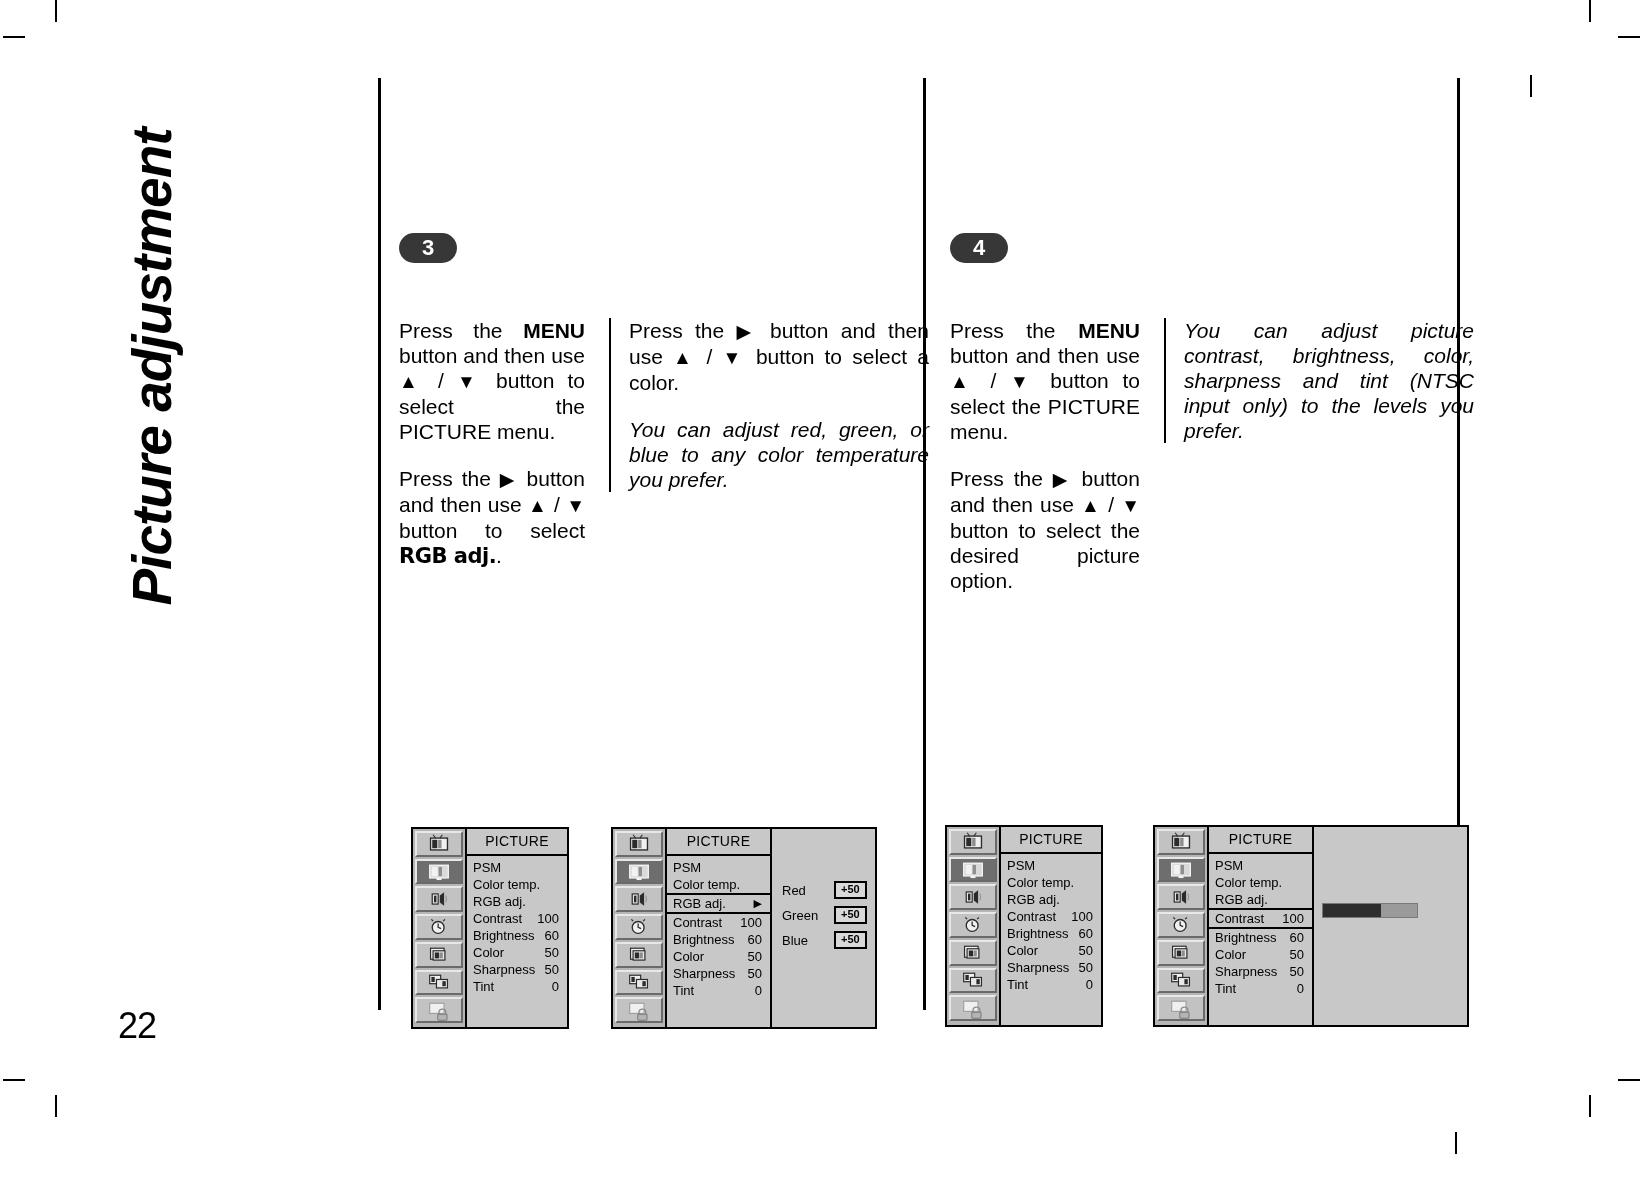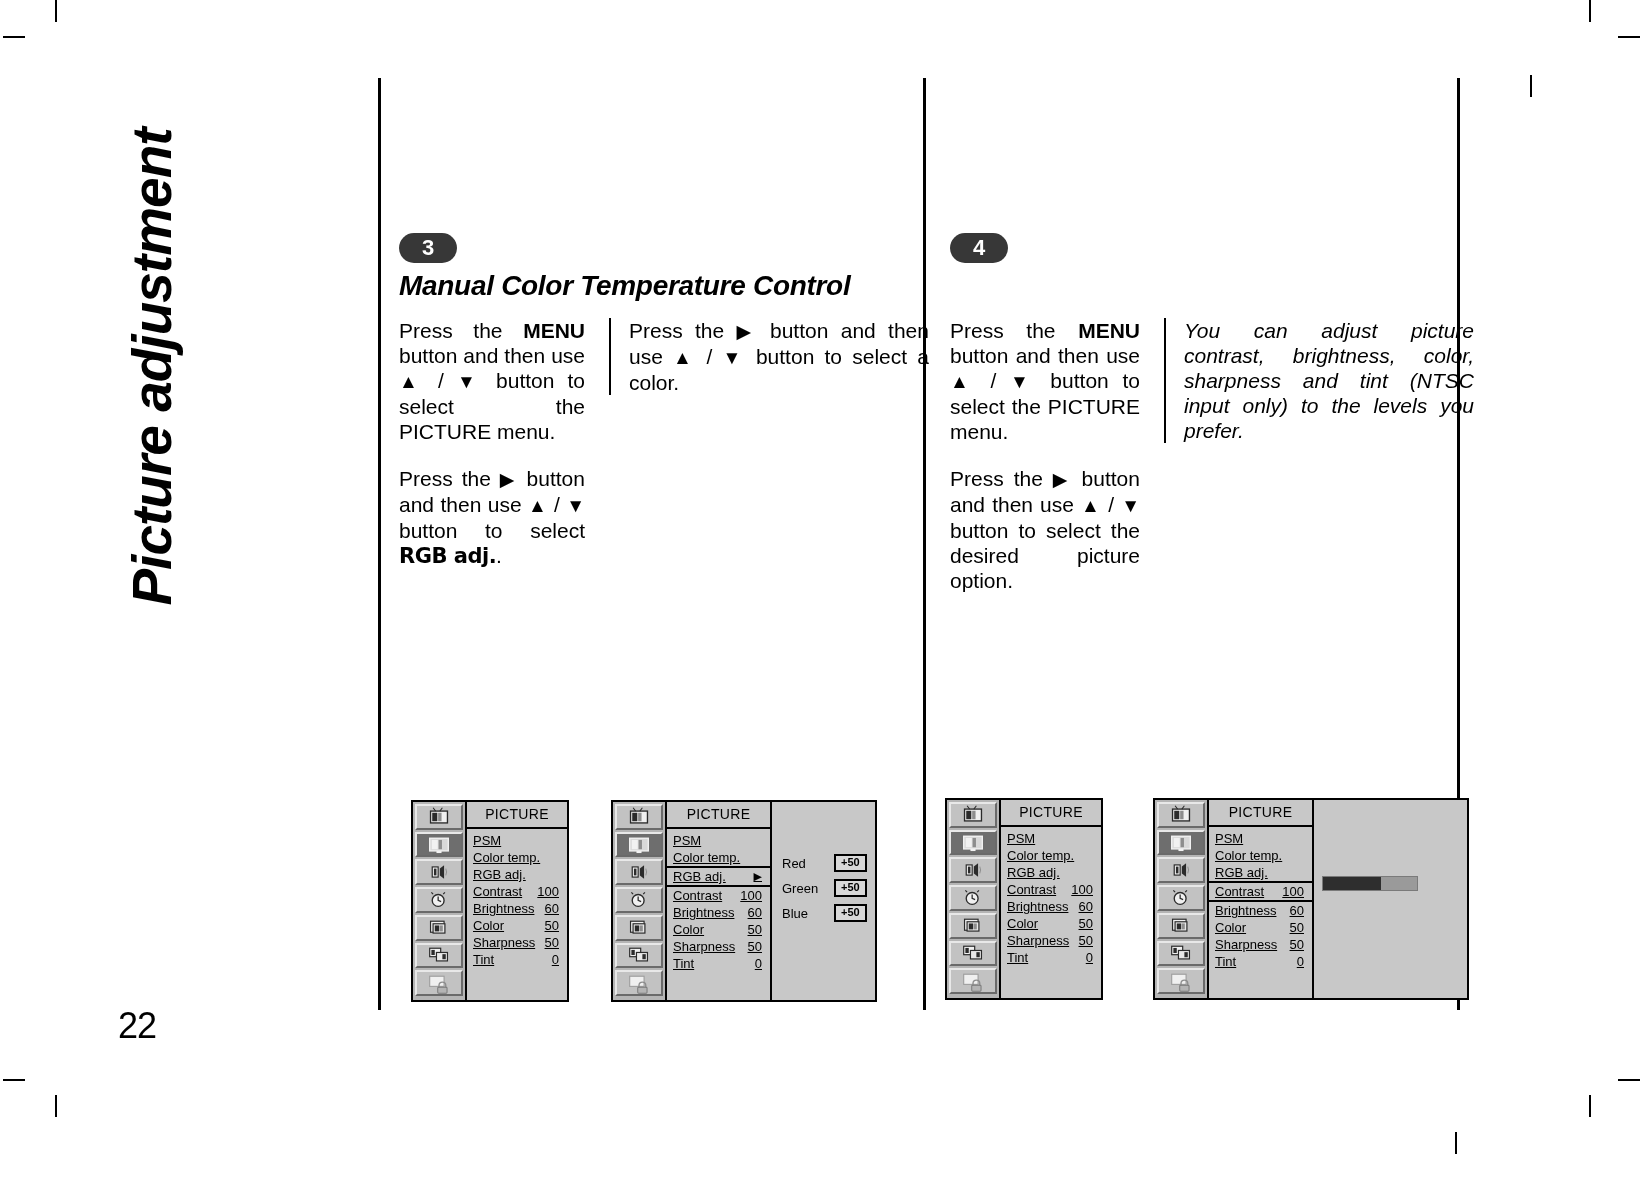--- a/index.html
+++ b/index.html
@@ -108,20 +108,21 @@
   #s3-col-b { left: 228px; width: 300px; border-left: 2px solid #000; padding-left: 18px; }
   #s4-col-a { left: 24px;  width: 190px; }
   #s4-col-b { left: 238px; width: 290px; border-left: 2px solid #000; padding-left: 18px; }
 
   
   .osd {
     position: absolute;
     display: flex;
     align-items: center;
     font-family: "Liberation Sans", sans-serif;
+    margin-top: 27px;
   }
   .osd-iconbar {
     width: 56px;
     background: #b5b5b5;
     border: 2px solid #000;
     box-sizing: border-box;
     padding: 2px;
   }
   .osd-icon {
     height: 26px;
@@ -155,21 +156,20 @@
     border-bottom: 2px solid #000;
     letter-spacing: 0.3px;
   }
   .osd-rows { padding: 3px 0 6px 0; }
   .osd-row {
     display: flex;
     justify-content: space-between;
     font-size: 13px;
     line-height: 15px;
     padding: 1px 8px 1px 6px;
-    text-decoration: underline;
   }
   .osd-row .val { padding-left: 8px; }
   .osd-row.hl {
     border-top: 2px solid #000;
     border-bottom: 2px solid #000;
     background: #c8c8c8;
   }
   .osd-row .caret { font-size: 11px; }
 
   .osd-side {
@@ -226,29 +226,29 @@
 <div id="side-title">
   <span>Picture adjustment</span>
 </div>
 
 <div id="page-number">22</div>
 
 <div id="content-frame">
 
   <div class="section" id="section-3">
     <div class="step-badge">3</div>
-    <div class="section-title">Manual Color Temperature Control</div>
 
     <div class="col" id="s3-col-a">
       <p>Press the <b>MENU</b> button and then use <span class="arrow">▲</span> / <span class="arrow">▼</span> button to select the PICTURE menu.</p>
       <p>Press the <span class="arrow">▶</span> button and then use <span class="arrow">▲</span> / <span class="arrow">▼</span> button to select <span class="kw">RGB adj.</span>.</p>
     </div>
 
     <div class="col" id="s3-col-b">
       <p>Press the <span class="arrow">▶</span> button and then use <span class="arrow">▲</span> / <span class="arrow">▼</span> button to select a color.</p>
+      <p><i>You can adjust red, green, or blue to any color temperature you prefer.</i></p>
     </div>
   </div>
 
   <div class="section" id="section-4">
     <div class="step-badge">4</div>
 
     <div class="col" id="s4-col-a">
       <p>Press the <b>MENU</b> button and then use <span class="arrow">▲</span> / <span class="arrow">▼</span> button to select the PICTURE menu.</p>
       <p>Press the <span class="arrow">▶</span> button and then use <span class="arrow">▲</span> / <span class="arrow">▼</span> button to select the desired picture option.</p>
     </div>

